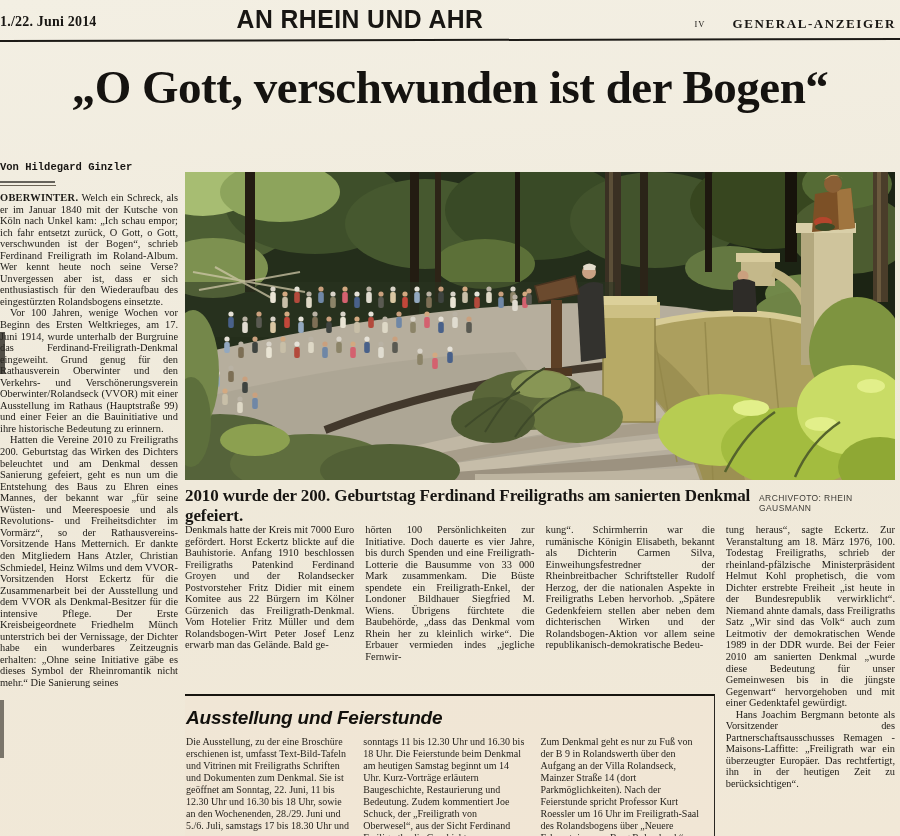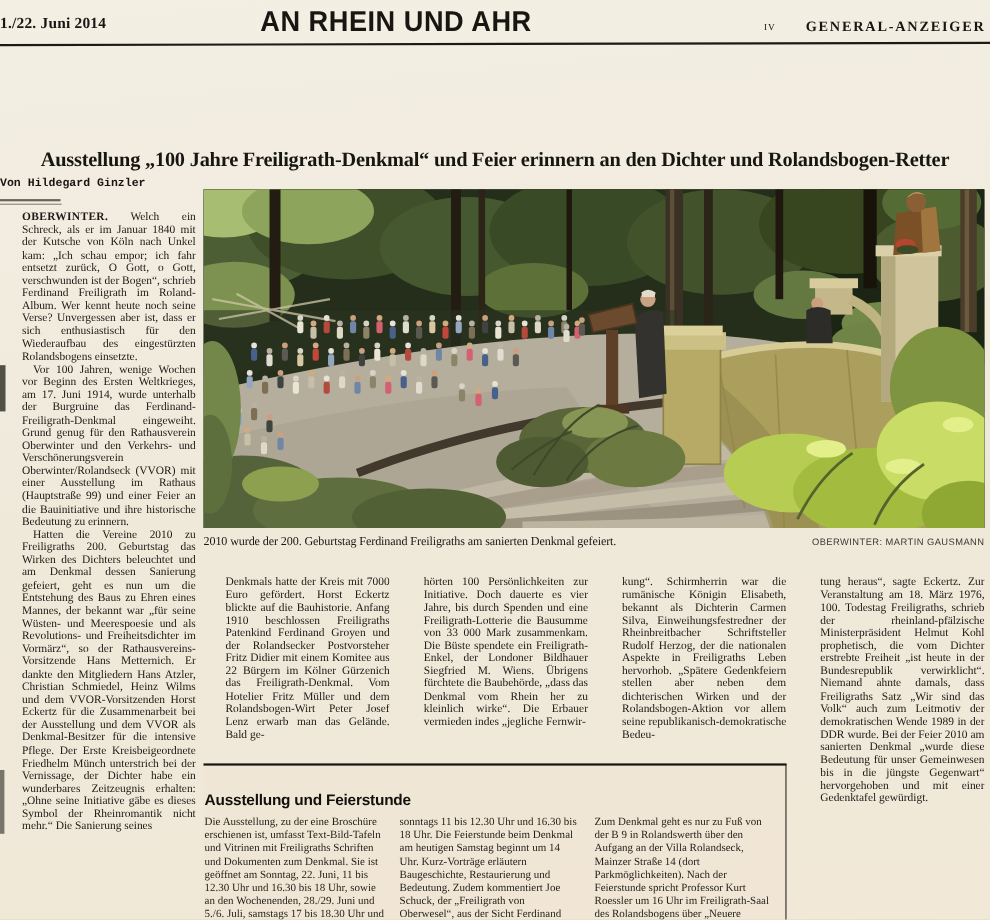--- a/index.html
+++ b/index.html
@@ -20,60 +20,60 @@
   .m-rule{position:absolute;left:0;top:39px;width:100%;height:2px;background:#1c1a16;transform:rotate(-.12deg);}
   
   .headline{position:absolute;left:0;top:60px;width:100%;text-align:center;
     font-size:47px;font-weight:700;letter-spacing:-.5px;color:#151310;}
   .subheadline{position:absolute;left:0;top:136px;width:100%;text-align:center;
     font-size:18.5px;font-weight:700;letter-spacing:-.2px;}
   .byline{position:absolute;left:0;top:161px;font-family:Liberation Mono, monospace;
     font-weight:700;font-size:10.5px;}
   
   .bodytext{font-size:10.4px;line-height:11.55px;text-align:justify;color:#1b1915;}
-  .bodytext p{margin:0;padding-left:20px;}
+  .bodytext p{margin:0;}
   .bodytext p + p{text-indent:10px;}
   .lead{font-weight:700;letter-spacing:.3px;}
   .col1{position:absolute;left:0;top:185px;width:178px;height:651px;overflow:hidden;}
   .col1::before{content:"";display:block;width:56px;height:1px;background:#6b6355;margin-bottom:6px;}
   
   .photo{position:absolute;left:185px;top:172px;width:710px;height:308px;background:#25301d;overflow:hidden;}
   .photo svg{display:block;}
   .captionrow{position:absolute;left:185px;top:486px;width:710px;display:flex;justify-content:space-between;align-items:baseline;}
-  .caption{font-weight:400;font-size:11px;letter-spacing:-.1px;}
+  .caption{font-weight:700;font-size:17px;letter-spacing:-.1px;}
   .credit{font-family:"Liberation Sans",sans-serif;font-size:8.5px;color:#3c3a35;letter-spacing:.4px;}
   
   .bottomgrid{position:absolute;left:185px;top:524px;width:710px;height:324px;
     display:grid;grid-template-columns:repeat(4,1fr);grid-template-rows:164px 1fr;column-gap:11px;row-gap:6px;}
   .bcol{overflow:hidden;}
   .bcol-last{grid-column:4;grid-row:1/3;}
   
   .infobox{grid-column:1/4;grid-row:2;border-top:2px solid #17150f;border-right:1.5px solid #2a2722;
     padding:7px 8px 0 1px;background:rgba(240,225,208,.35);}
-  .infobox h3{margin:16px 0 7px 0;font-family:"Liberation Sans",sans-serif;font-size:14px;letter-spacing:-.2px;color:#12100c;}
+  .infobox h3{margin:4px 0 7px 0;font-family:"Liberation Sans",sans-serif;font-size:19px;letter-spacing:-.2px;color:#12100c;font-style:italic;}
   .infocols{display:grid;grid-template-columns:repeat(3,1fr);column-gap:12px;
     font-family:Liberation Serif, serif;font-size:10px;line-height:12px;color:#201e19;}
   .infocols p{margin:0;}
   .sig{float:right;padding-left:8px;}
   
   .artifact{position:absolute;background:#2b2822;}
 </style>
 </head>
 <body>
 
 <div class="page">
 
   <div class="masthead">
     <div class="m-date">1./22. Juni 2014</div>
     <div class="m-section">AN RHEIN UND AHR</div>
     <div class="m-right"><span class="m-roman">IV</span><span>GENERAL-ANZEIGER</span></div>
     <div class="m-rule"></div>
   </div>
 
-  <div class="subheadline">Ausstellung „100 Jahre Freiligrath-Denkmal“ und Feier erinnern an den Dichter und Rolandsbogen-Retter</div>
+  <div class="headline">„O Gott, verschwunden ist der Bogen“</div>
   <div class="byline">Von Hildegard Ginzler</div>
 
   <div class="col1 bodytext">
     <p><span class="lead">OBERWINTER.</span> <span>Welch ein Schreck, als er im Januar 1840 mit der Kutsche von Köln nach Unkel kam: „Ich schau empor; ich fahr entsetzt zurück, O Gott, o Gott, verschwunden ist der Bogen“, schrieb Ferdinand Freiligrath im Roland-Album. Wer kennt heute noch seine Verse? Unvergessen aber ist, dass er sich enthusiastisch für den Wiederaufbau des eingestürzten Rolandsbogens einsetzte.</span></p>
     <p>Vor 100 Jahren, wenige Wochen vor Beginn des Ersten Weltkrieges, am 17. Juni 1914, wurde unterhalb der Burgruine das Ferdinand-Freiligrath-Denkmal eingeweiht. Grund genug für den Rathausverein Oberwinter und den Verkehrs- und Verschönerungsverein Oberwinter/Rolandseck (VVOR) mit einer Ausstellung im Rathaus (Hauptstraße 99) und einer Feier an die Bauinitiative und ihre historische Bedeutung zu erinnern.</p>
     <p>Hatten die Vereine 2010 zu Freiligraths 200. Geburtstag das Wirken des Dichters beleuchtet und am Denkmal dessen Sanierung gefeiert, geht es nun um die Entstehung des Baus zu Ehren eines Mannes, der bekannt war „für seine Wüsten- und Meerespoesie und als Revolutions- und Freiheitsdichter im Vormärz“, so der Rathausvereins-Vorsitzende Hans Metternich. Er dankte den Mitgliedern Hans Atzler, Christian Schmiedel, Heinz Wilms und dem VVOR-Vorsitzenden Horst Eckertz für die Zusammenarbeit bei der Ausstellung und dem VVOR als Denkmal-Besitzer für die intensive Pflege. Der Erste Kreisbeigeordnete Friedhelm Münch unterstrich bei der Vernissage, der Dichter habe ein wunderbares Zeitzeugnis erhalten: „Ohne seine Initiative gäbe es dieses Symbol der Rheinromantik nicht mehr.“ Die Sanierung seines</p>
   </div>
 
   <div class="photo">
     <svg width="710" height="308" viewBox="0 0 710 308" xmlns="http://www.w3.org/2000/svg">
@@ -347,35 +347,36 @@
         <ellipse cx="566" cy="236" rx="18" ry="8" fill="#e2ef8a"></ellipse>
         <ellipse cx="636" cy="252" rx="16" ry="7" fill="#e2ef8a"></ellipse>
         <ellipse cx="686" cy="214" rx="14" ry="7" fill="#e2ef8a"></ellipse>
         <path d="M540,300 Q560,260 590,240 M610,305 Q625,270 655,250" stroke="#55632c" stroke-width="2.5" fill="none"></path>
       </g>
     </svg>
   </div>
 
   <div class="captionrow">
     <span class="caption">2010 wurde der 200. Geburtstag Ferdinand Freiligraths am sanierten Denkmal gefeiert.</span>
-    <span class="credit">OBERWINTER: MARTIN GAUSMANN</span>
+    <span class="credit">ARCHIVFOTO: RHEIN GAUSMANN</span>
   </div>
 
   <div class="bottomgrid">
     <div class="bcol bodytext">
         <p>Denkmals hatte der Kreis mit 7000 Euro gefördert. Horst Eckertz blickte auf die Bauhistorie. Anfang 1910 beschlossen Freiligraths Patenkind Ferdinand Groyen und der Rolandsecker Postvorsteher Fritz Didier mit einem Komitee aus 22 Bürgern im Kölner Gürzenich das Freiligrath-Denkmal. Vom Hotelier Fritz Müller und dem Rolandsbogen-Wirt Peter Josef Lenz erwarb man das Gelände. Bald ge-</p>
       </div>
     <div class="bcol bodytext">
         <p>hörten 100 Persönlichkeiten zur Initiative. Doch dauerte es vier Jahre, bis durch Spenden und eine Freiligrath-Lotterie die Bausumme von 33 000 Mark zusammenkam. Die Büste spendete ein Freiligrath-Enkel, der Londoner Bildhauer Siegfried M. Wiens. Übrigens fürchtete die Baubehörde, „dass das Denkmal vom Rhein her zu kleinlich wirke“. Die Erbauer vermieden indes „jegliche Fernwir-</p>
       </div>
     <div class="bcol bodytext">
         <p>kung“. Schirmherrin war die rumänische Königin Elisabeth, bekannt als Dichterin Carmen Silva, Einweihungsfestredner der Rheinbreitbacher Schriftsteller Rudolf Herzog, der die nationalen Aspekte in Freiligraths Leben hervorhob. „Spätere Gedenkfeiern stellen aber neben dem dichterischen Wirken und der Rolandsbogen-Aktion vor allem seine republikanisch-demokratische Bedeu-</p>
       </div>
     <div class="bcol bcol-last bodytext">
       <p>tung heraus“, sagte Eckertz. Zur Veranstaltung am 18. März 1976, 100. Todestag Freiligraths, schrieb der rheinland-pfälzische Ministerpräsident Helmut Kohl prophetisch, die vom Dichter erstrebte Freiheit „ist heute in der Bundesrepublik verwirklicht“. Niemand ahnte damals, dass Freiligraths Satz „Wir sind das Volk“ auch zum Leitmotiv der demokratischen Wende 1989 in der DDR wurde. Bei der Feier 2010 am sanierten Denkmal „wurde diese Bedeutung für unser Gemeinwesen bis in die jüngste Gegenwart“ hervorgehoben und mit einer Gedenktafel gewürdigt.</p>
+      <p>Hans Joachim Bergmann betonte als Vorsitzender des Partnerschaftsausschusses Remagen - Maisons-Laffitte: „Freiligrath war ein überzeugter Europäer. Das rechtfertigt, ihn in der heutigen Zeit zu berücksichtigen“.</p>
     </div>
     <div class="infobox">
       <h3>Ausstellung und Feierstunde</h3>
       <div class="infocols">
         <p>Die Ausstellung, zu der eine Broschüre erschienen ist, umfasst Text-Bild-Tafeln und Vitrinen mit Freiligraths Schriften und Dokumenten zum Denkmal. Sie ist geöffnet am Sonntag, 22. Juni, 11 bis 12.30 Uhr und 16.30 bis 18 Uhr, sowie an den Wochenenden, 28./29. Juni und 5./6. Juli, samstags 17 bis 18.30 Uhr und</p>
         <p>sonntags 11 bis 12.30 Uhr und 16.30 bis 18 Uhr. Die Feierstunde beim Denkmal am heutigen Samstag beginnt um 14 Uhr. Kurz-Vorträge erläutern Baugeschichte, Restaurierung und Bedeutung. Zudem kommentiert Joe Schuck, der „Freiligrath von Oberwesel“, aus der Sicht Ferdinand Freiligraths die Geschichte.</p>
         <p><span>Zum Denkmal geht es nur zu Fuß von der B 9 in Rolandswerth über den Aufgang an der Villa Rolandseck, Mainzer Straße 14 (dort Parkmöglichkeiten). Nach der Feierstunde spricht Professor Kurt Roessler um 16 Uhr im Freiligrath-Saal des Rolandsbogens über „Neuere Erkenntnisse zur Burg Rolandseck“.</span><span class="sig">gih</span></p>
       </div>
     </div>
   </div>

